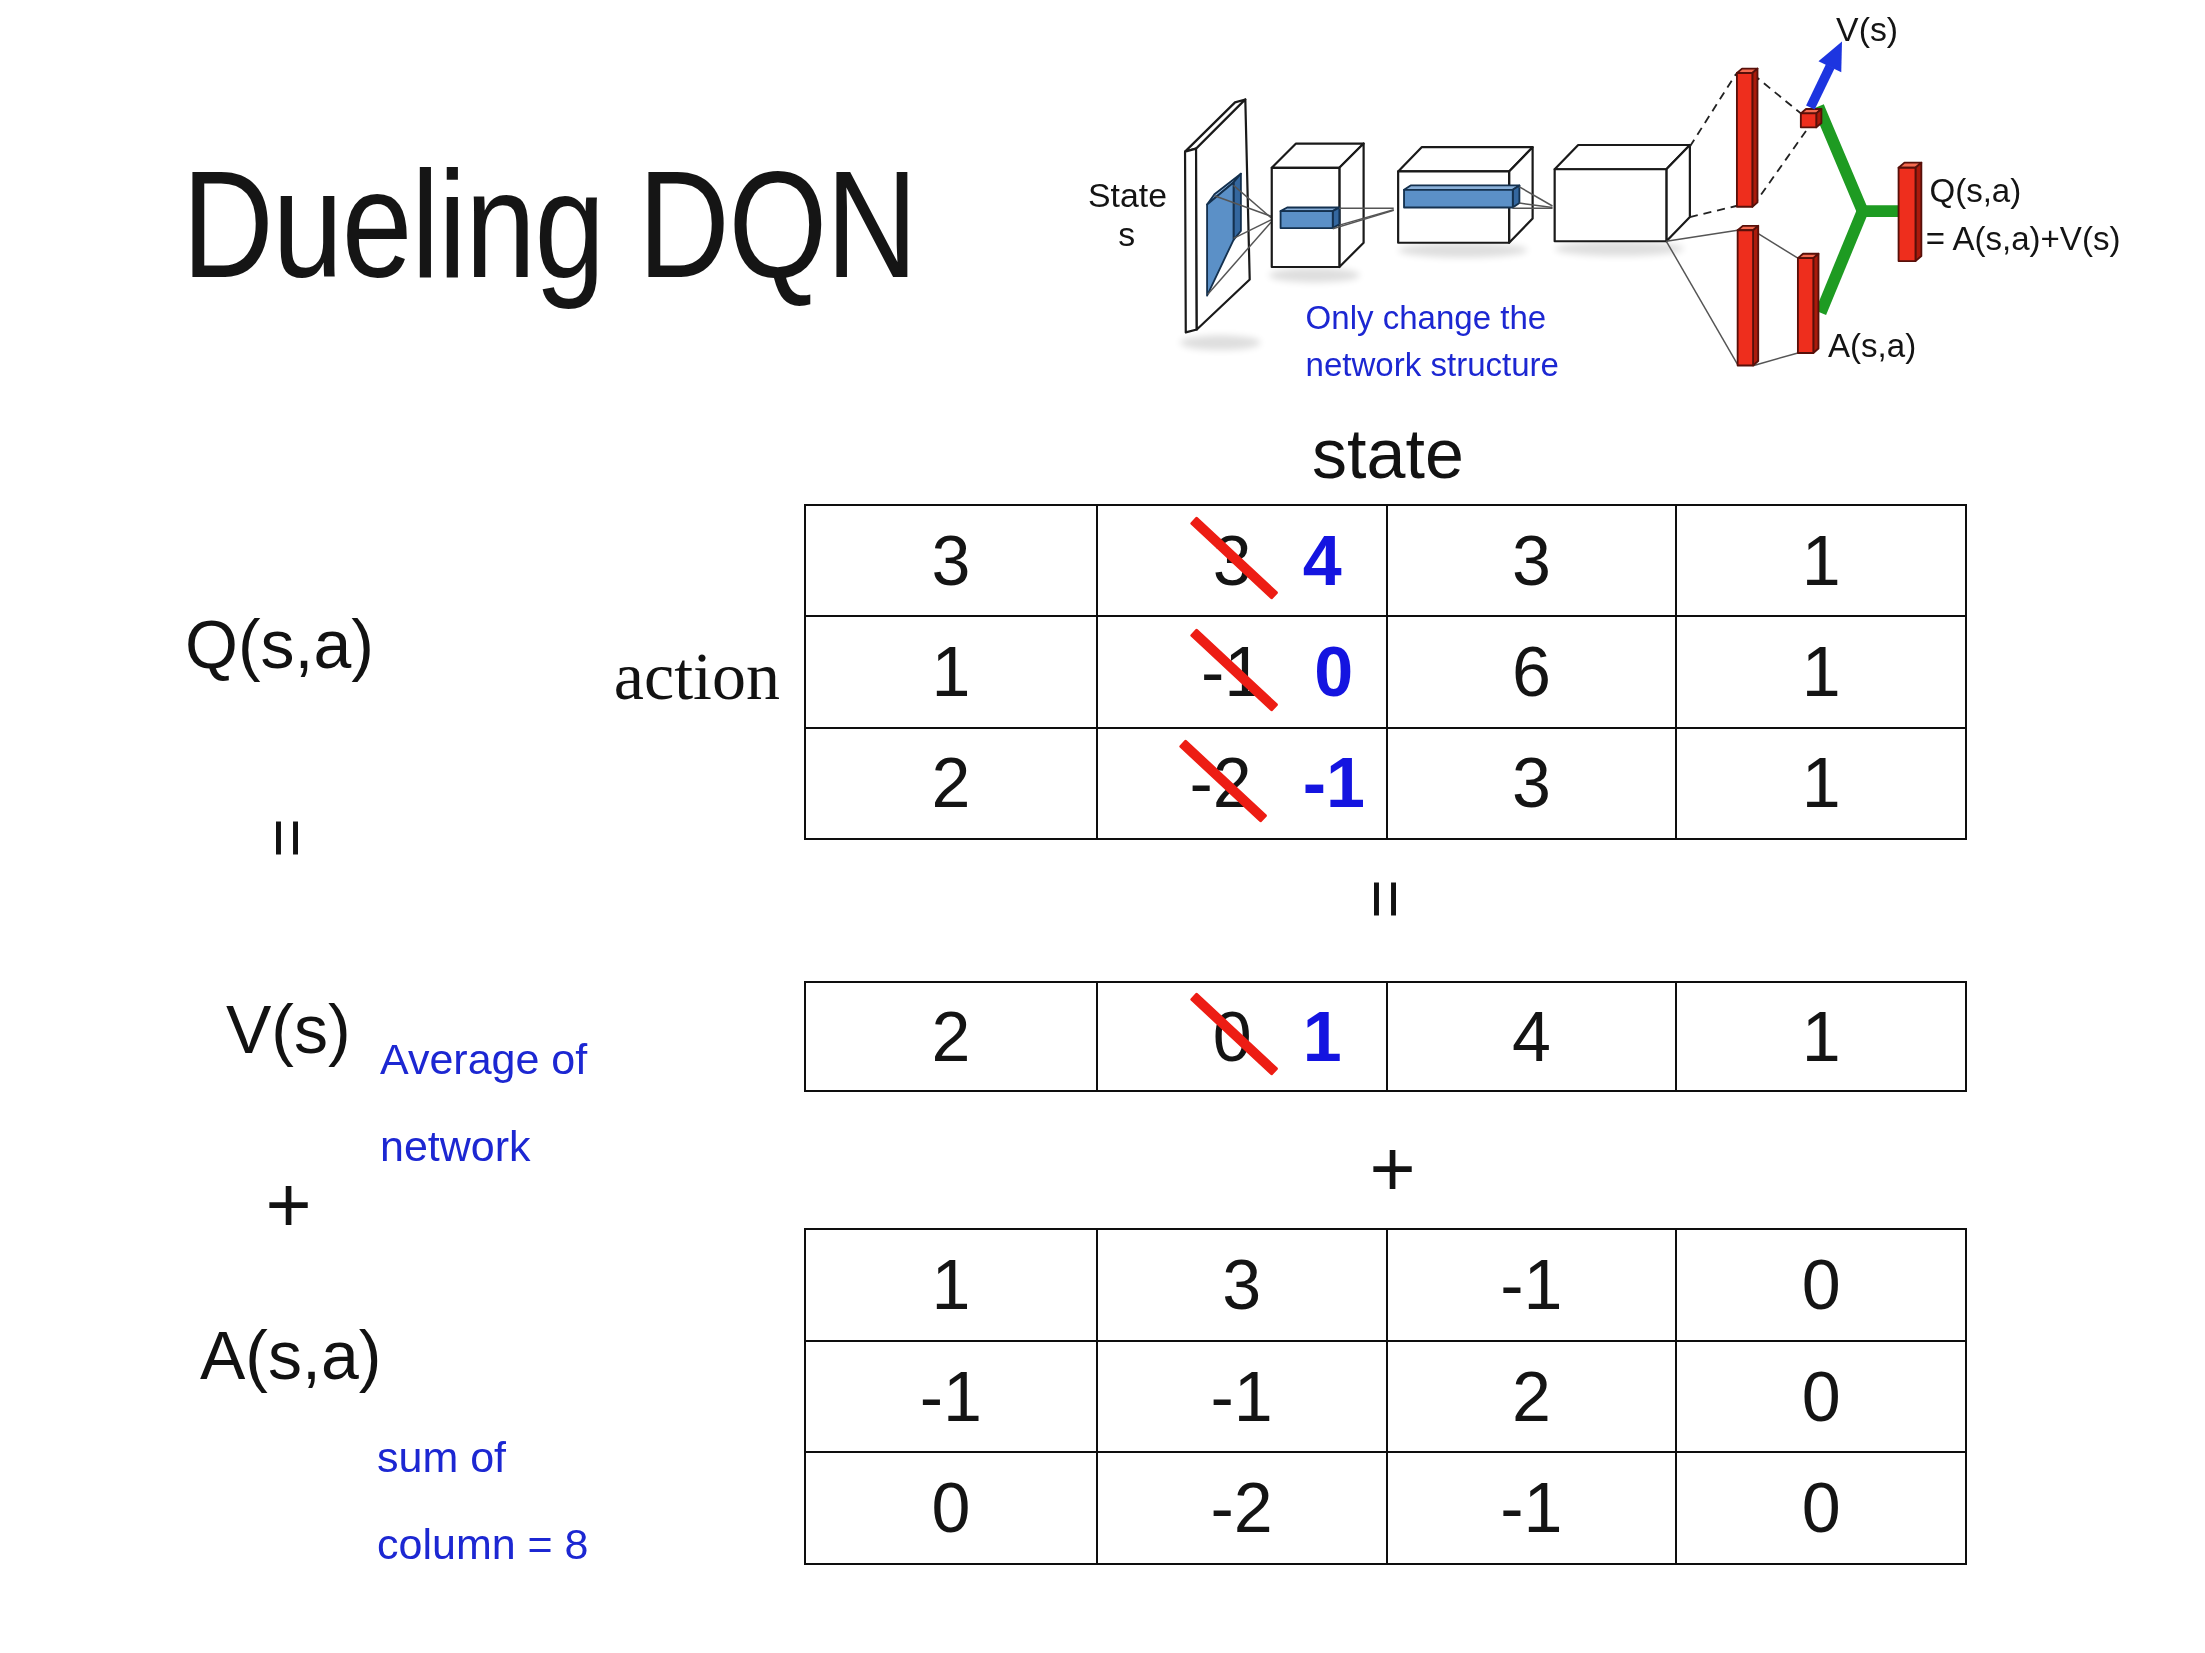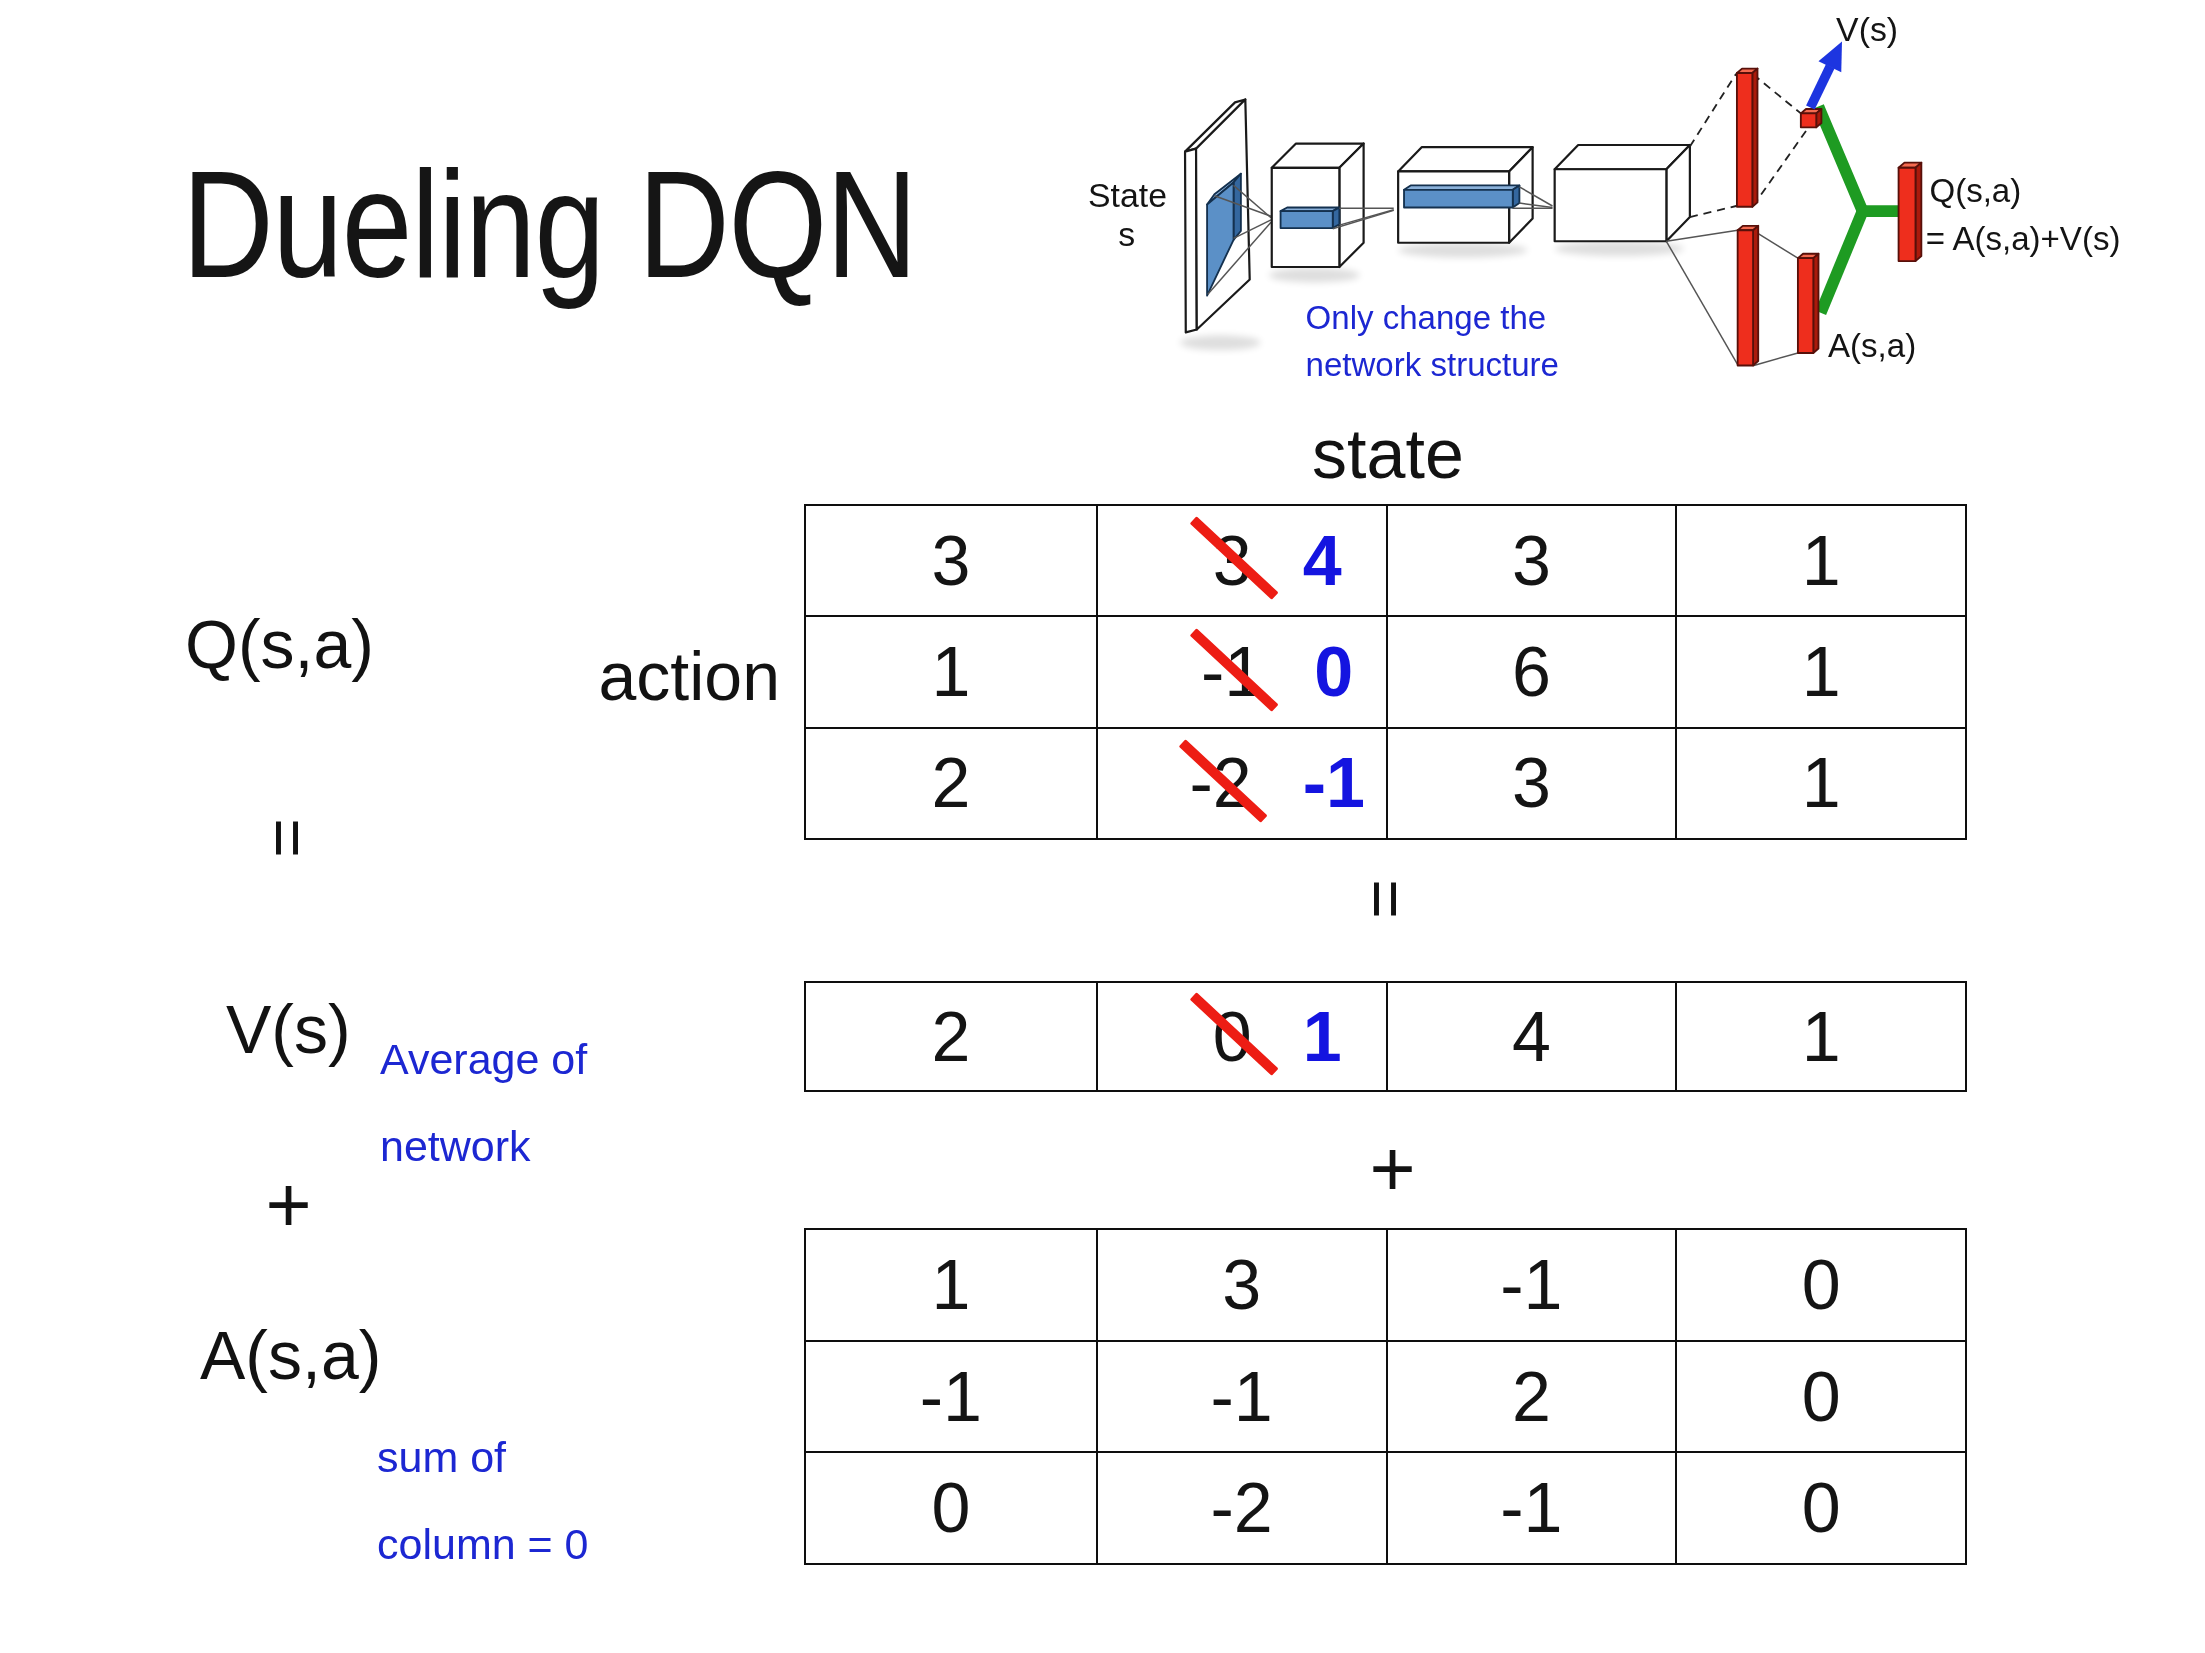--- a/index.html
+++ b/index.html
@@ -5,21 +5,21 @@
   html,body{margin:0;padding:0;background:#fff;}
   #slide{position:relative;width:2205px;height:1654px;background:#ffffff;overflow:hidden;
          font-family:"Liberation Sans",sans-serif;color:#121212;}
   .abs{position:absolute;}
   
   #title{left:182px;top:144px;font-size:153px;font-weight:400;letter-spacing:-1.5px;
          transform:scaleX(0.83);transform-origin:left top;white-space:nowrap;color:#151515;}
   
   .lbl{white-space:nowrap;line-height:1.05;}
   #state-label{left:1204px;top:418px;width:368px;text-align:center;font-size:70px;}
-  #action-label{left:507px;top:641px;width:273px;text-align:right;font-size:68px;}
+  #action-label{left:507px;top:641px;width:273px;text-align:right;font-size:68px;font-family:Liberation Serif, serif;}
   #q-side{left:185px;top:609px;font-size:68px;}
   #v-side{left:226px;top:994px;font-size:68px;}
   #a-side{left:200px;top:1320px;font-size:68px;}
   .rot-eq{width:71px;height:74px;text-align:center;line-height:74px;font-size:68px;
           transform:rotate(90deg);}
   #eq-left{left:252px;top:801px;}
   #eq-mid{left:1350px;top:862px;}
   .plus{width:81px;text-align:center;font-size:79px;font-weight:400;}
   #plus-left{left:248px;top:1159px;}
   #plus-mid{left:1352px;top:1123px;}
@@ -198,21 +198,21 @@
   <div id="v-side" class="abs lbl">V(s)</div>
   <div id="plus-left" class="abs plus">+</div>
   <div id="plus-mid" class="abs plus">+</div>
   <div id="a-side" class="abs lbl">A(s,a)</div>
   <div id="avg-note" class="abs blue-note">
     <div>Average of</div>
     <div>network</div>
   </div>
   <div id="sum-note" class="abs blue-note">
     <div>sum of</div>
-    <div>column = 0</div>
+    <div>column = 8</div>
   </div>
 
   <div id="q-tbl" class="abs tbl">
     <div class="trow">
       <div class="cell">3</div>
       <div class="cell special">
         <span class="oldwrap">
             <span>3</span>
             <span class="strike"></span>
           </span>

